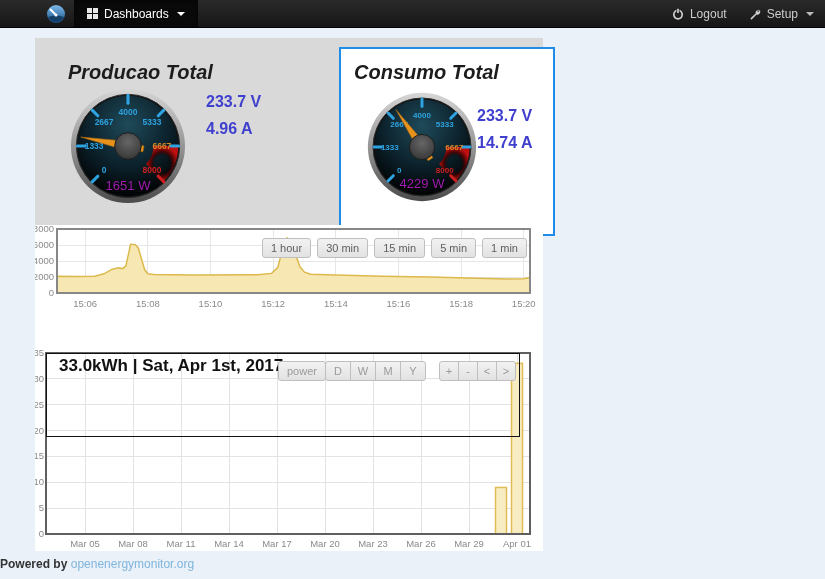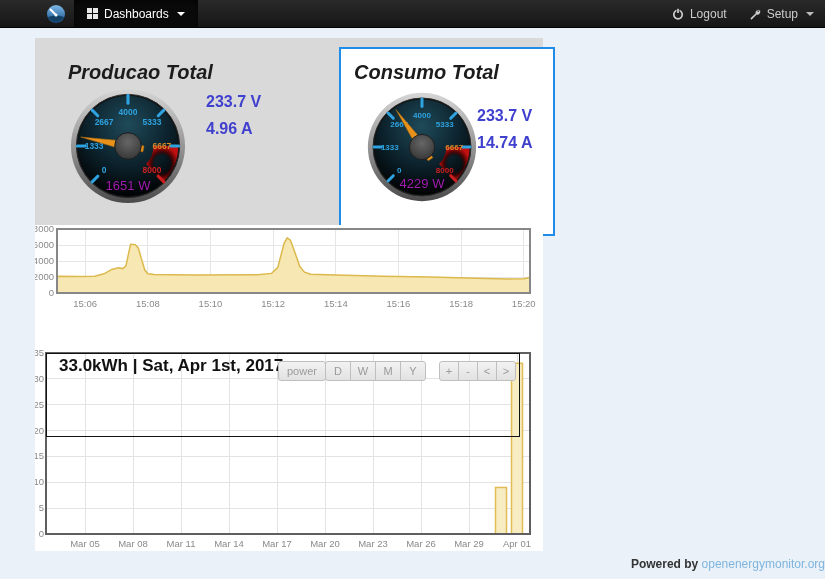--- a/index.html
+++ b/index.html
@@ -46,21 +46,21 @@
          font-family:"Liberation Sans", sans-serif; }
   .btn.dim { color:#9a9a9a; }
   .btn.sq { width:26px; padding:2px 0; text-align:center; border-radius:0; margin-left:-1px; }
   .btn.sq2 { width:20px; padding:2px 0; text-align:center; border-radius:0; margin-left:-1px; }
   .btn.first { border-top-left-radius:3px; border-bottom-left-radius:3px; margin-left:0; }
   .btn.last { border-top-right-radius:3px; border-bottom-right-radius:3px; }
   .chart2-title { position:absolute; left:24px; top:7px; font-size:17px; font-weight:bold; color:#111; }
   .selection-box { position:absolute; border:1px solid #111; background:transparent; }
 
   
-  .footer { position:absolute; left:0; top:557px; width:825px; text-align:right; font-size:12px; color:#333; }
+  .footer { position:absolute; left:0; top:557px; width:687px; text-align:left; font-size:12px; color:#333; }
   .footer b { font-weight:bold; }
   .footer a { color:#7fb5dd; text-decoration:none; }
 </style>
 </head>
 <body>
 
 <div class="page">
 
   <div class="navbar">
     <div class="nav-left">
@@ -251,20 +251,27 @@
           <text x="19" y="71" fill="#8a8a8a" font-size="9.5" text-anchor="end" font-family="Liberation Sans, sans-serif">0</text>
           <text x="50.19205298013245" y="82" fill="#8a8a8a" font-size="9.5" text-anchor="middle" font-family="Liberation Sans, sans-serif">15:06</text>
           <text x="112.84105960264901" y="82" fill="#8a8a8a" font-size="9.5" text-anchor="middle" font-family="Liberation Sans, sans-serif">15:08</text>
           <text x="175.49006622516558" y="82" fill="#8a8a8a" font-size="9.5" text-anchor="middle" font-family="Liberation Sans, sans-serif">15:10</text>
           <text x="238.13907284768214" y="82" fill="#8a8a8a" font-size="9.5" text-anchor="middle" font-family="Liberation Sans, sans-serif">15:12</text>
           <text x="300.7880794701987" y="82" fill="#8a8a8a" font-size="9.5" text-anchor="middle" font-family="Liberation Sans, sans-serif">15:14</text>
           <text x="363.4370860927152" y="82" fill="#8a8a8a" font-size="9.5" text-anchor="middle" font-family="Liberation Sans, sans-serif">15:16</text>
           <text x="426.0860927152318" y="82" fill="#8a8a8a" font-size="9.5" text-anchor="middle" font-family="Liberation Sans, sans-serif">15:18</text>
           <text x="488.73509933774835" y="82" fill="#8a8a8a" font-size="9.5" text-anchor="middle" font-family="Liberation Sans, sans-serif">15:20</text>
         </svg>
+      <div class="btnrow" id="c1buttons" style="top:13px; right:16px;">
+          <button class="btn">1 hour</button>
+          <button class="btn">30 min</button>
+          <button class="btn">15 min</button>
+          <button class="btn">5 min</button>
+          <button class="btn">1 min</button>
+        </div>
     </div>
 
     <div id="chart2" class="chart">
       <svg id="c2svg" width="508" height="202">
           <line x1="12" y1="159.14285714285717" x2="494" y2="159.14285714285717" stroke="#e3e3e3" stroke-width="1" shape-rendering="crispEdges"></line>
           <line x1="12" y1="133.28571428571428" x2="494" y2="133.28571428571428" stroke="#e3e3e3" stroke-width="1" shape-rendering="crispEdges"></line>
           <line x1="12" y1="107.42857142857142" x2="494" y2="107.42857142857142" stroke="#e3e3e3" stroke-width="1" shape-rendering="crispEdges"></line>
           <line x1="12" y1="81.57142857142858" x2="494" y2="81.57142857142858" stroke="#e3e3e3" stroke-width="1" shape-rendering="crispEdges"></line>
           <line x1="12" y1="55.71428571428571" x2="494" y2="55.71428571428571" stroke="#e3e3e3" stroke-width="1" shape-rendering="crispEdges"></line>
           <line x1="12" y1="29.857142857142865" x2="494" y2="29.857142857142865" stroke="#e3e3e3" stroke-width="1" shape-rendering="crispEdges"></line>

